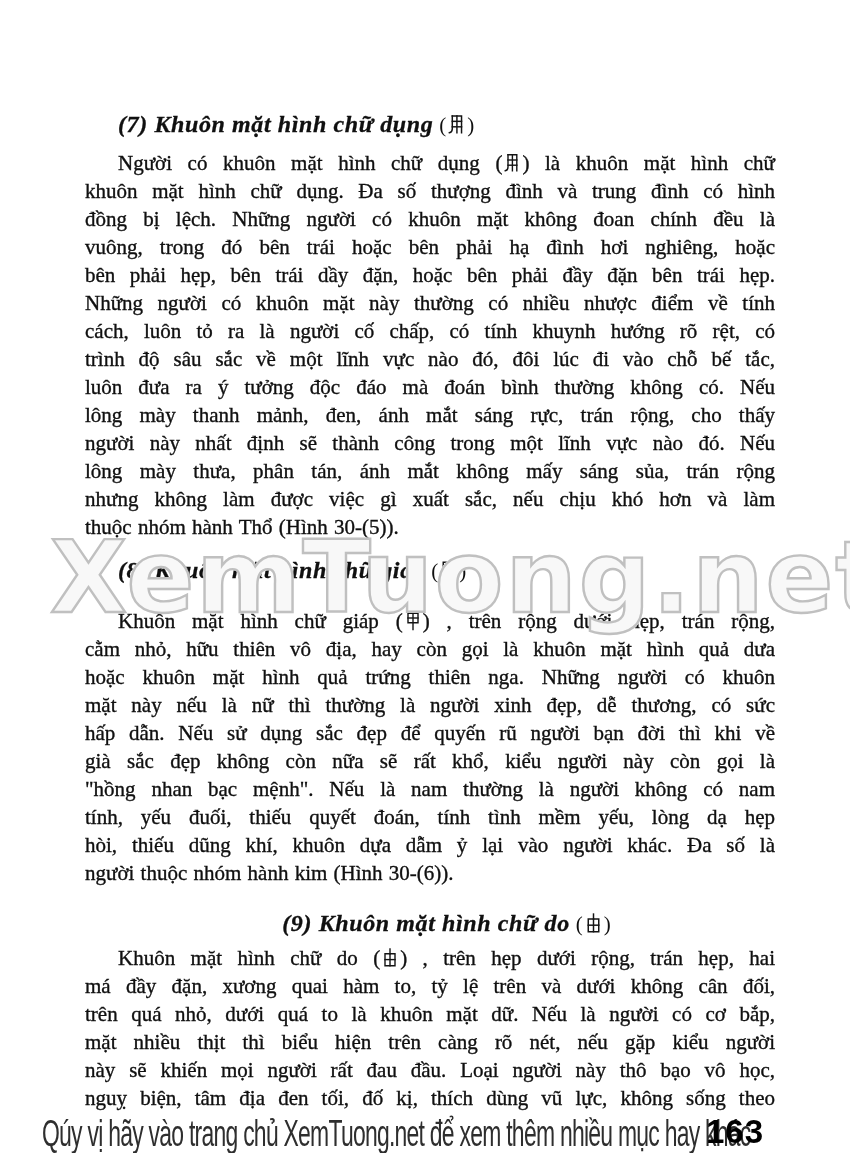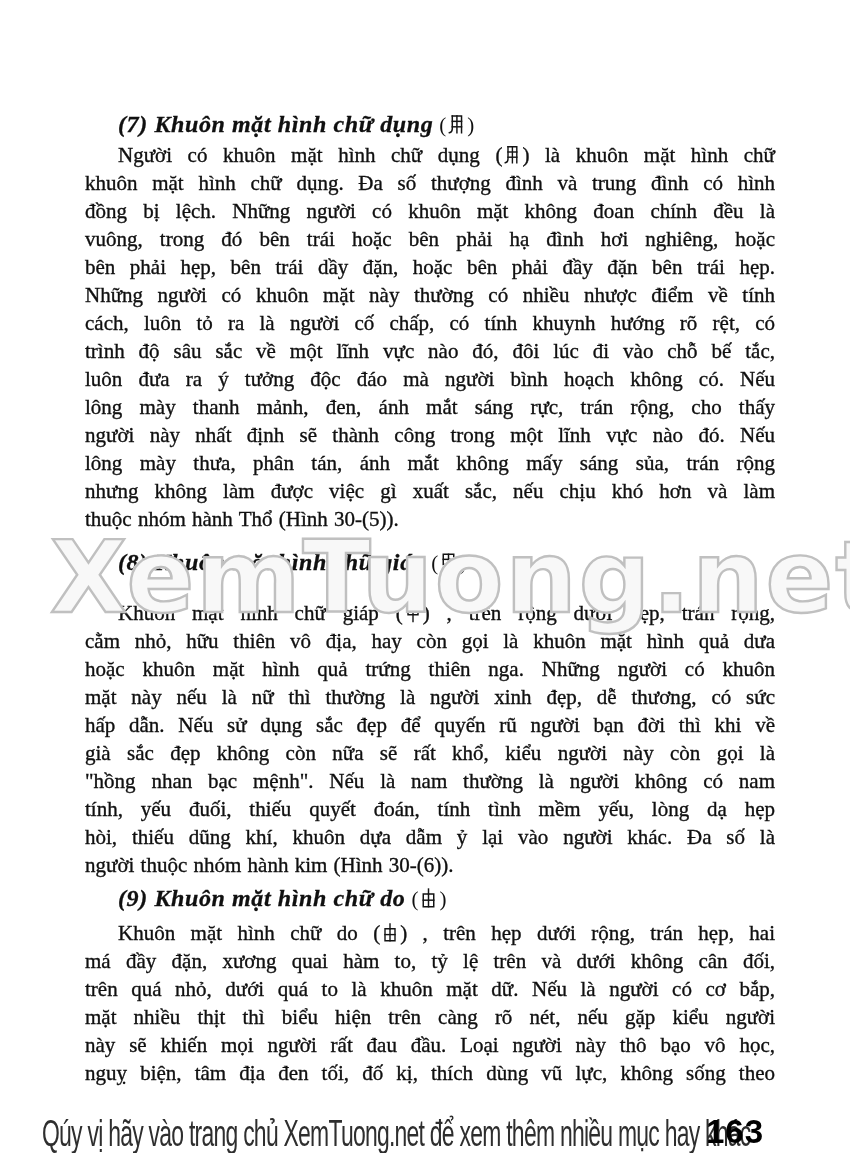--- a/index.html
+++ b/index.html
@@ -29,24 +29,24 @@
   }
   .section-heading .h-cjk{
     font-style:normal;
     font-weight:normal;
     letter-spacing:0;
     font-size:21px;
     -webkit-text-stroke:0;
     padding-left:6px;
   }
   .para{margin:0;}
-  .m-p1{margin-top:0;}
+  .m-p1{margin-top:8px;}
   .m-h8{margin-top:13px;}
   .m-p2{margin-top:20px;}
-  .m-h9{margin-top:3px;}
+  .m-h9{margin-top:20px;text-align:center;}
   .m-p3{margin-top:4px;}
   .line{
     font-size:21px;
     line-height:28px;
     text-align:justify;
     text-align-last:justify;
     word-spacing:1px;
     -webkit-text-stroke:0.35px #101010;
     white-space:normal;
   }
@@ -128,21 +128,21 @@
             <path d="M30 61 H74"></path>
             <path d="M52 9 V89"></path>
           </svg>) là khuôn mặt hình chữ</div>
         <div class="line">khuôn mặt hình chữ dụng. Đa số thượng đình và trung đình có hình</div>
         <div class="line">đồng bị lệch. Những người có khuôn mặt không đoan chính đều là</div>
         <div class="line">vuông, trong đó bên trái hoặc bên phải hạ đình hơi nghiêng, hoặc</div>
         <div class="line">bên phải hẹp, bên trái dầy đặn, hoặc bên phải đầy đặn bên trái hẹp.</div>
         <div class="line">Những người có khuôn mặt này thường có nhiều nhược điểm về tính</div>
         <div class="line">cách, luôn tỏ ra là người cố chấp, có tính khuynh hướng rõ rệt, có</div>
         <div class="line">trình độ sâu sắc về một lĩnh vực nào đó, đôi lúc đi vào chỗ bế tắc,</div>
-        <div class="line">luôn đưa ra ý tưởng độc đáo mà người bình hoạch không có. Nếu</div>
+        <div class="line">luôn đưa ra ý tưởng độc đáo mà đoán bình thường không có. Nếu</div>
         <div class="line">lông mày thanh mảnh, đen, ánh mắt sáng rực, trán rộng, cho thấy</div>
         <div class="line">người này nhất định sẽ thành công trong một lĩnh vực nào đó. Nếu</div>
         <div class="line">lông mày thưa, phân tán, ánh mắt không mấy sáng sủa, trán rộng</div>
         <div class="line">nhưng không làm được việc gì xuất sắc, nếu chịu khó hơn và làm</div>
         <div class="line flush">thuộc nhóm hành Thổ (Hình 30-(5)).</div>
       </div>
       <div class="section-heading m-h8"><span class="h-label">(8) Khuôn mặt hình chữ giáp</span><span class="h-cjk">(<svg class="cjk" viewBox="0 0 100 100">
             <path d="M25 11 H75 V59 H25 Z"></path>
             <path d="M25 35 H75"></path>
             <path d="M50 11 V93"></path>

